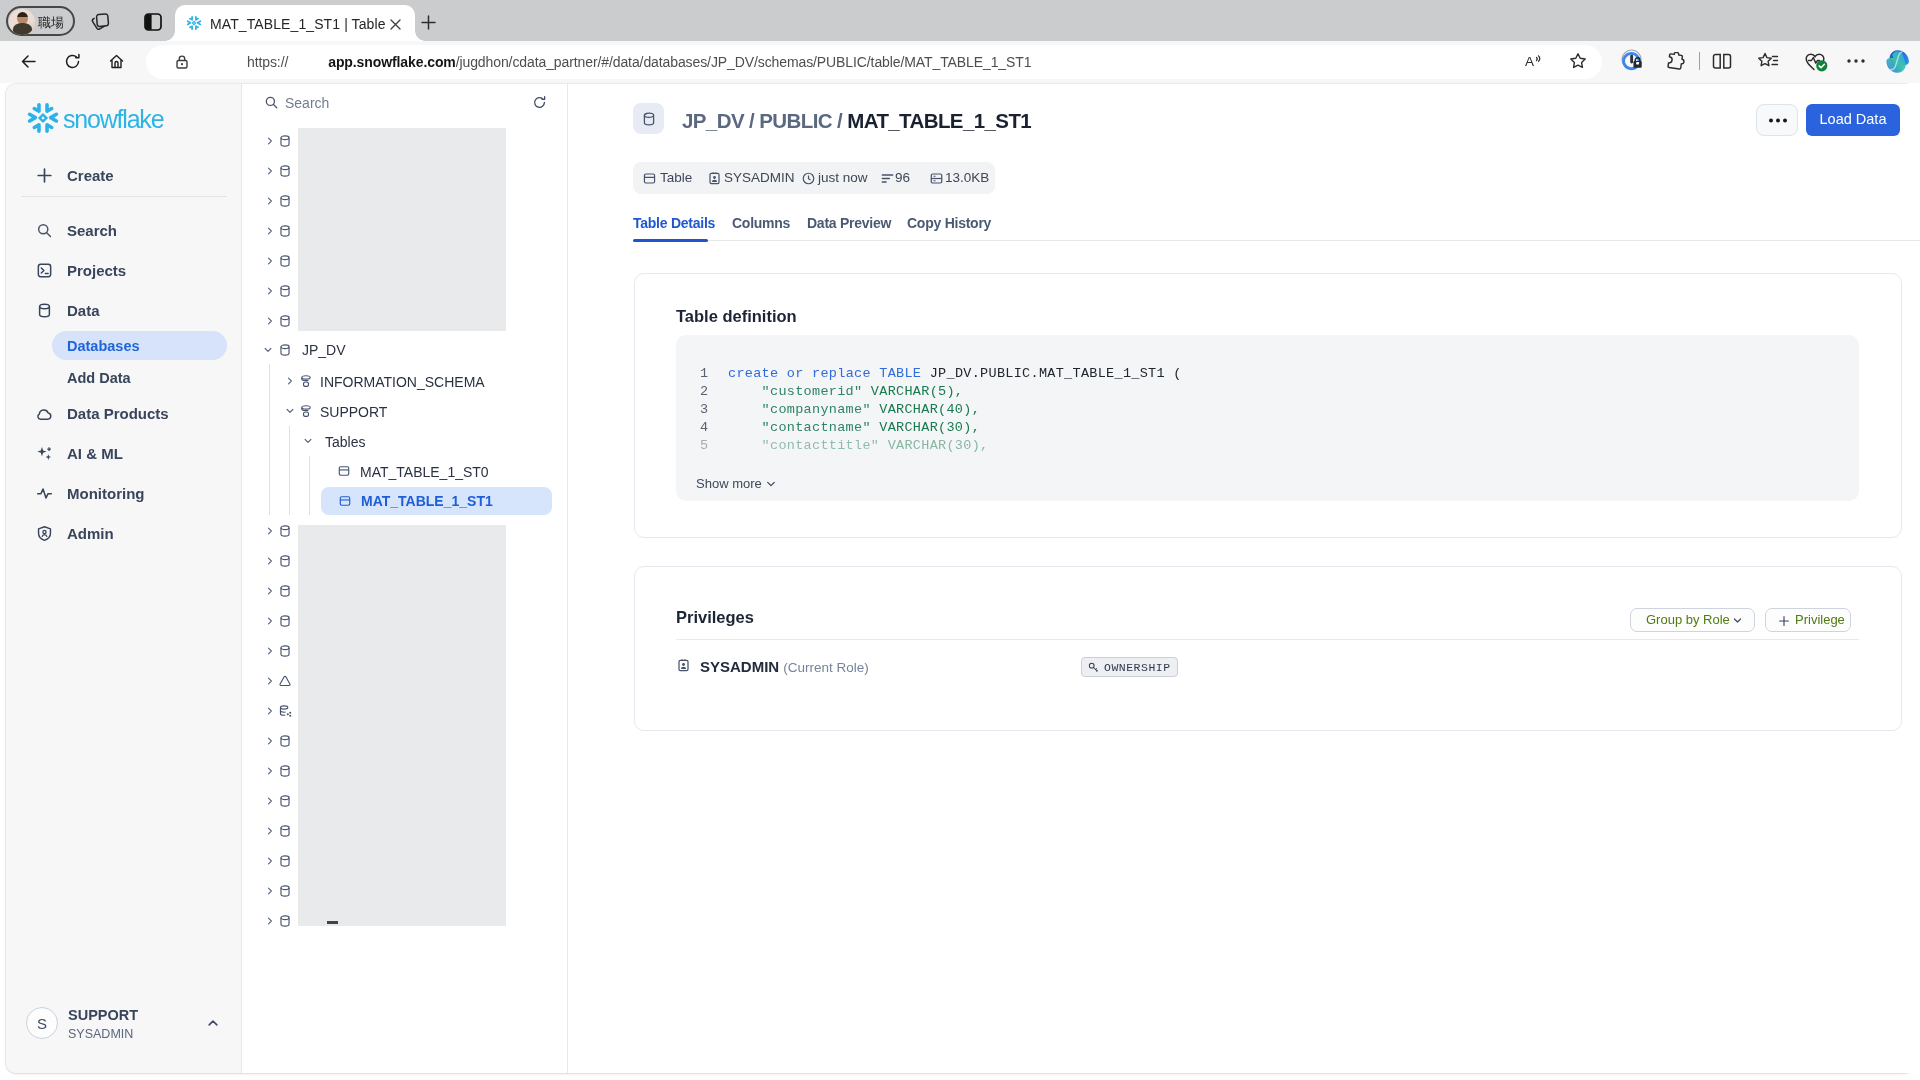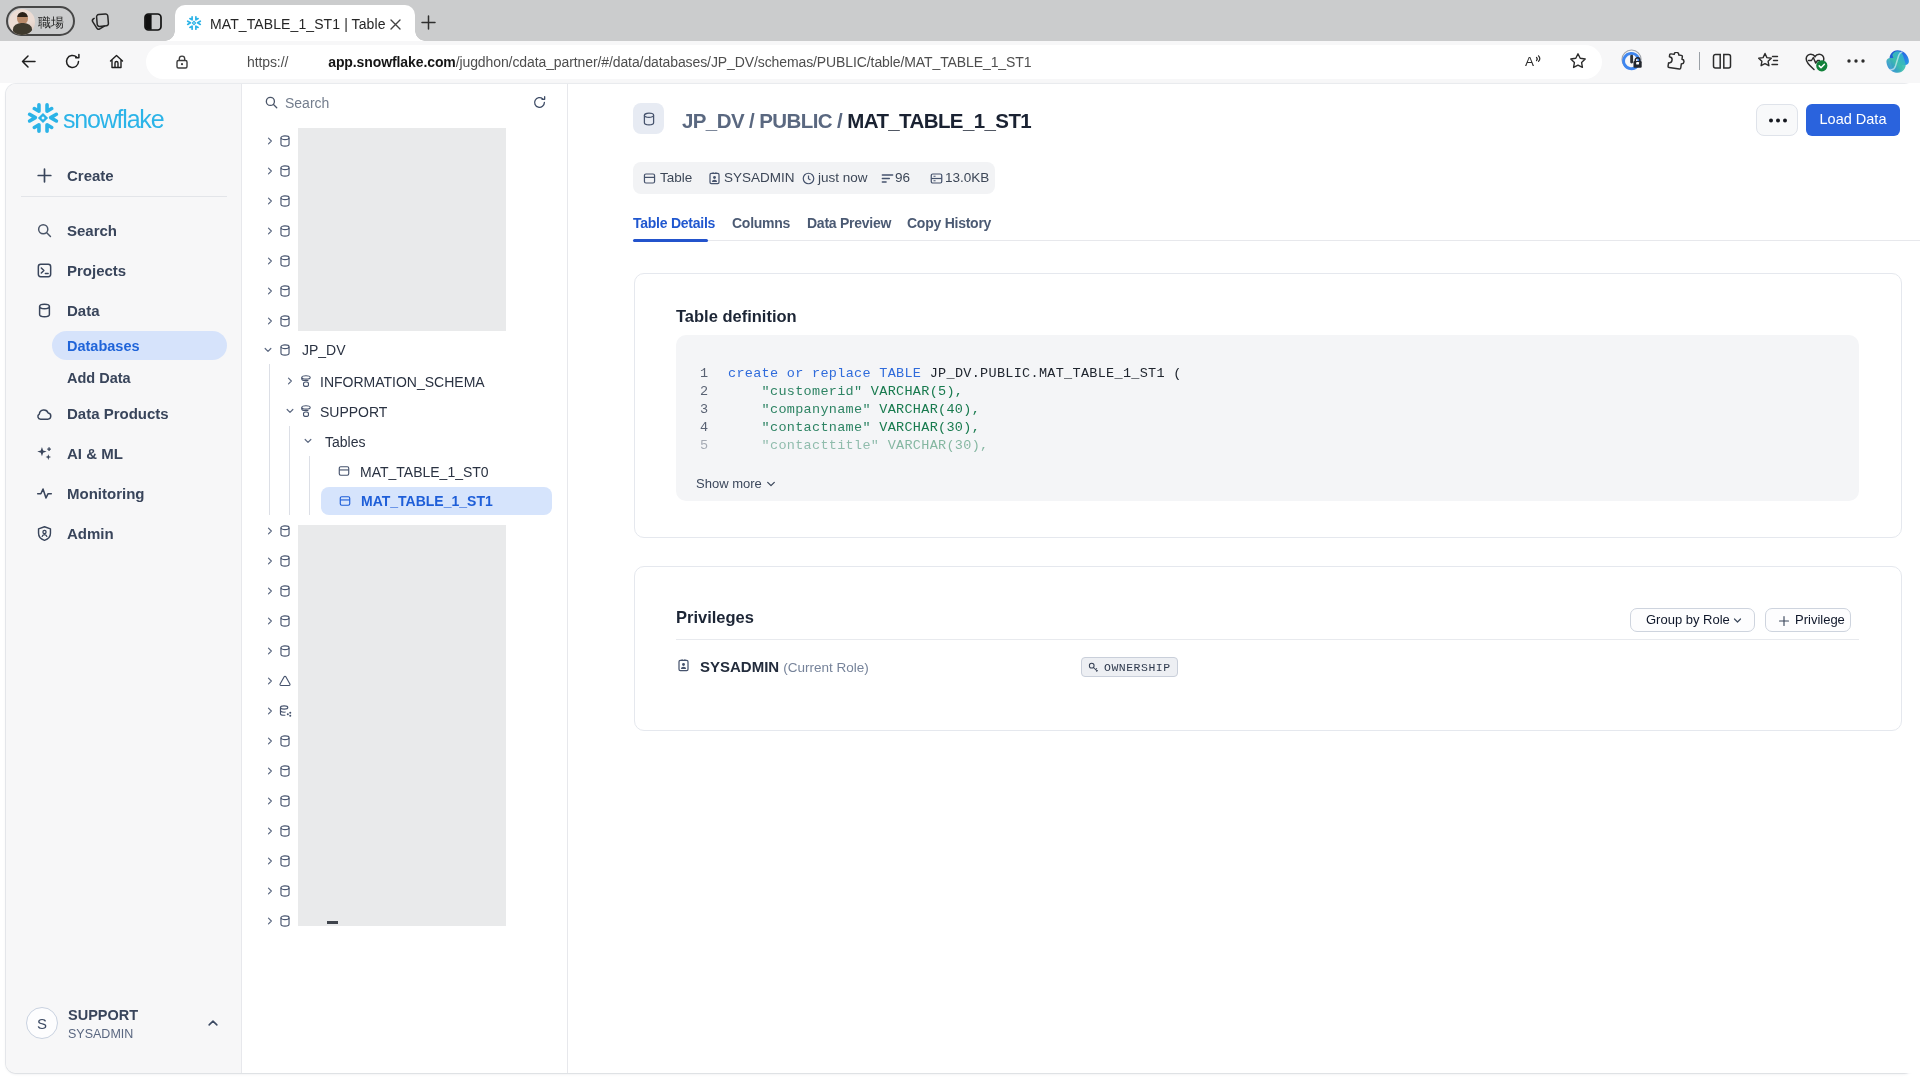--- a/index.html
+++ b/index.html
@@ -82,21 +82,21 @@
 .ln { position:absolute; font-family:"Liberation Mono", monospace; font-size:13.5px; line-height:18px;
   color:#596273; text-align:right; width:20px; }
 .kw { color:#2f6bdb; }
 .str { color:#2e8464; }
 .typ { color:#187a4e; }
 .pln { color:#20262f; }
 #fade5 { position:absolute; left:41px; top:197px; width:1183px; height:14px;
   background:linear-gradient(rgba(244,245,247,0.25), rgba(244,245,247,1)); }
 #showmore { position:absolute; left:61px; top:202px; font-size:13px; color:#3c485c; }
 .obtn { position:absolute; top:41px; height:24px; background:#fdfdfe; border:1px solid #ced4de;
-  border-radius:7px; font-size:13px; color:#0f172a; }
+  border-radius:7px; font-size:13px; color:#4d7c0f; }
 #chip { position:absolute; left:446px; top:90px; width:97px; height:20px; background:#edeff3;
   border:1px solid #c9cfda; border-radius:4px; }
 #chip span { position:absolute; left:22px; top:3px; font-family:"Liberation Mono", monospace;
   font-size:11.5px; color:#2f3a4e; letter-spacing:0.5px; }
 #privrow { position:absolute; left:65px; top:91px; font-size:15px; font-weight:700; color:#232c3c; }
 #privrow span { font-weight:400; font-size:13.5px; color:#76839a; }
 #pdivider { position:absolute; left:41px; top:72px; width:1183px; height:1px; background:#e8eaee; }
 </style>
 </head>
 <body>

